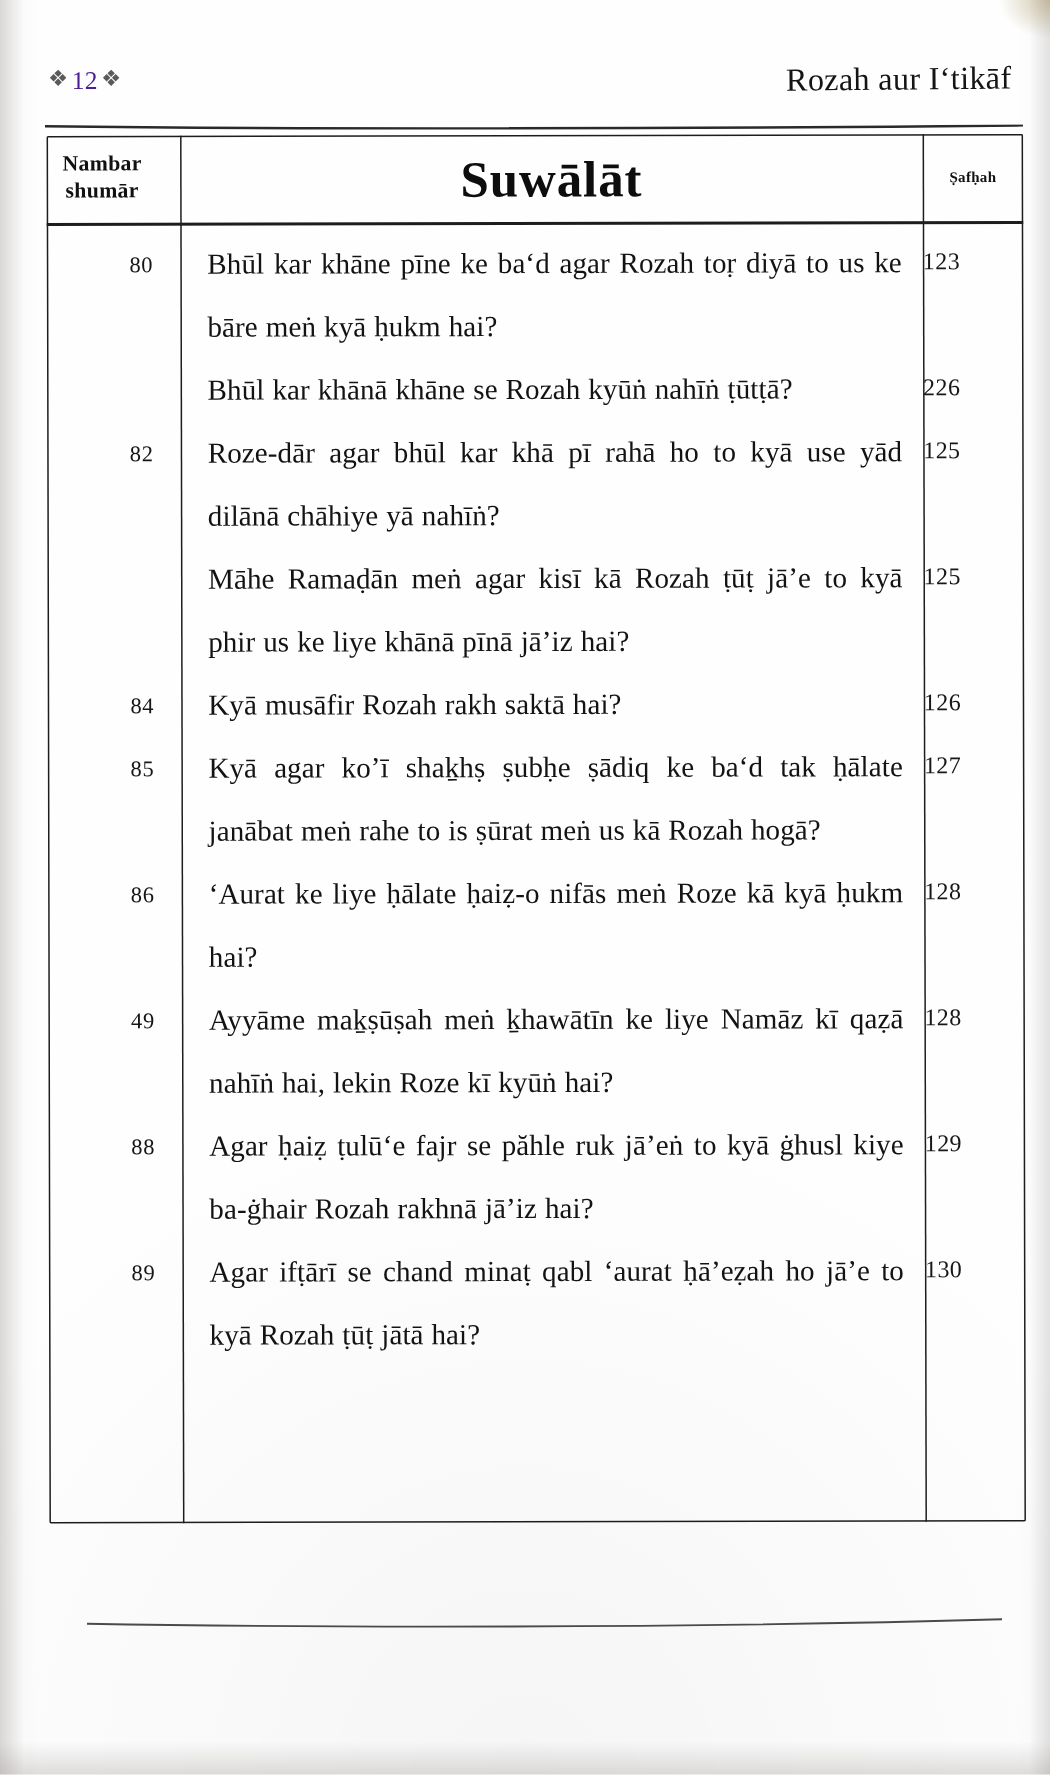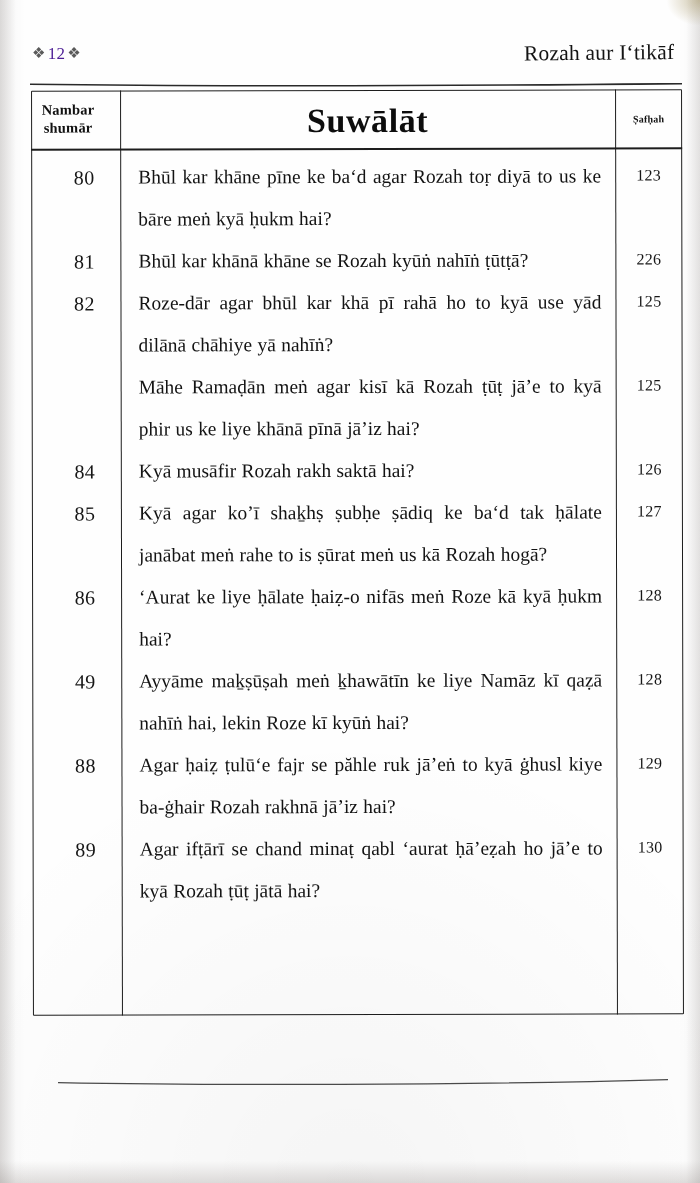--- a/index.html
+++ b/index.html
@@ -199,45 +199,45 @@
     display: block;
     min-height: 42px;
   }
   .cell-num {
     position: absolute;
     left: 0;
     top: 0;
     width: 106px;
     text-align: center;
     font-family: "Liberation Serif", serif;
-    font-size: 20px;
+    font-size: 15px;
     line-height: 42px;
     color: #161616;
     letter-spacing: .4px;
+    padding-left: 10px;
   }
   .cell-q {
     margin-left: 89px;
     margin-right: 67px;
     padding: 0 14px 0 18px;
     font-family: "Liberation Serif", serif;
     font-size: 19.4px;
     line-height: 42px;
     color: #131313;
     text-align: justify;
     text-justify: inter-word;
     letter-spacing: .05px;
     word-spacing: .4px;
   }
   .cell-q.single { text-align: left; }
   .cell-page {
     position: absolute;
     right: 0;
     top: 0;
     width: 67px;
-    text-align: center;
     font-family: "Liberation Serif", serif;
     font-size: 16px;
     line-height: 40px;
     color: #171717;
     letter-spacing: .3px;
   }
 
   
   .foot-rule {
     position: absolute;
@@ -289,21 +289,20 @@
     <div class="th th-page">Ṣafḥah</div>
   </div>
 
   <div class="tbody">
       <div class="row">
         <div class="cell-num">80</div>
         <div class="cell-q">Bhūl kar khāne pīne ke ba‘d agar Rozah toṛ diyā to us ke bāre meṅ kyā ḥukm hai?</div>
         <div class="cell-page">123</div>
       </div>
       <div class="row">
-        <div class="cell-num">81</div>
         <div class="cell-q single">Bhūl kar khānā khāne se Rozah kyūṅ nahīṅ ṭūtṭā?</div>
         <div class="cell-page">226</div>
       </div>
       <div class="row">
         <div class="cell-num">82</div>
         <div class="cell-q">Roze-dār agar bhūl kar khā pī rahā ho to kyā use yād dilānā chāhiye yā nahīṅ?</div>
         <div class="cell-page">125</div>
       </div>
       <div class="row">
         <div class="cell-q">Māhe Ramaḍān meṅ agar kisī kā Rozah ṭūṭ jā’e to kyā phir us ke liye khānā pīnā jā’iz hai?</div>

